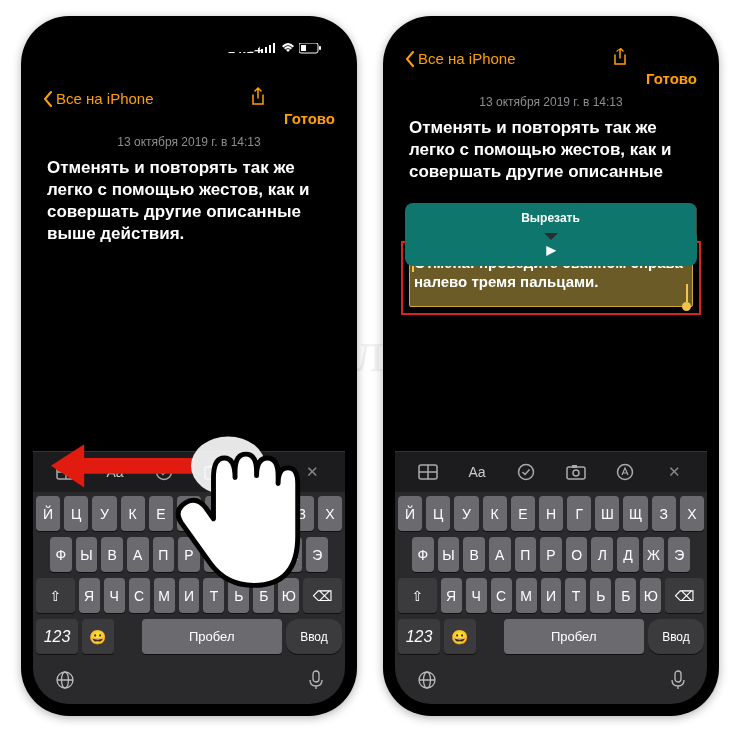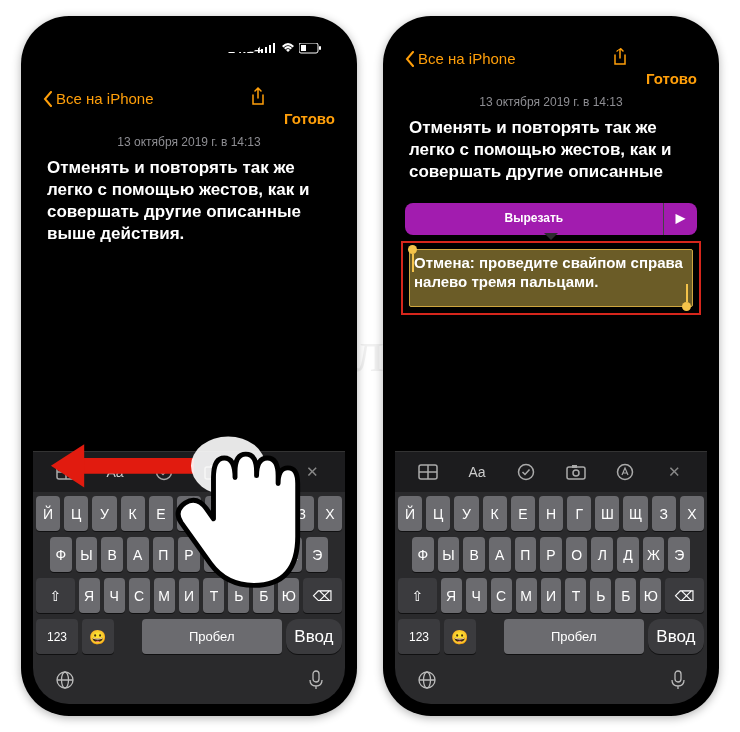--- a/index.html
+++ b/index.html
@@ -95,28 +95,29 @@
     line-height: 1.3;
     flex: 1;
     position: relative;
   }
   .note-body .p { margin: 0 0 18px 0; }
 
   .context-menu {
     position: absolute;
     left: 10px; right: 10px;
     top: 86px;
-    background: #a21caf;
+    background: #0f766e;
     border-radius: 8px;
     display: flex;
     align-items: stretch;
     color: #fff;
     font-size: 12px;
     overflow: hidden;
     z-index: 5;
+    flex-direction: column;
   }
   .context-menu div {
     padding: 8px 10px;
     border-right: 1px solid #444;
     flex-grow: 1;
     text-align: center;
   }
   .context-menu div:last-child { border-right: none; flex-grow: 0; padding: 8px 12px;}
   .ctx-pointer {
     position: absolute;
@@ -191,22 +192,22 @@
     border-radius: 4px;
     height: 35px;
     flex: 1;
     display: flex; align-items: center; justify-content: center;
     font-size: 14px;
     box-shadow: 0 1px 0 rgba(0,0,0,.6);
   }
   .key.dark { background: var(--key-dark); }
   .key.wide { flex: 1.4; }
   .key.space { flex: 4; font-size: 13px; margin-left: 24px; }
-  .key.num { flex: 1.2; font-size: 12px; }
-  .key.enter { flex: 1.6; font-size: 17px; border-radius: 12px; }
+  .key.num { flex: 1.2; font-size: 16px; font-style: italic; }
+  .key.enter { flex: 1.6; font-size: 12px; border-radius: 12px; }
   .krow.r2 { padding: 0 14px; }
   .bottom-bar {
     display: flex;
     justify-content: space-between;
     padding: 4px 22px 10px;
     background: var(--kb-bg);
     color: #bbb;
   }
 
   

